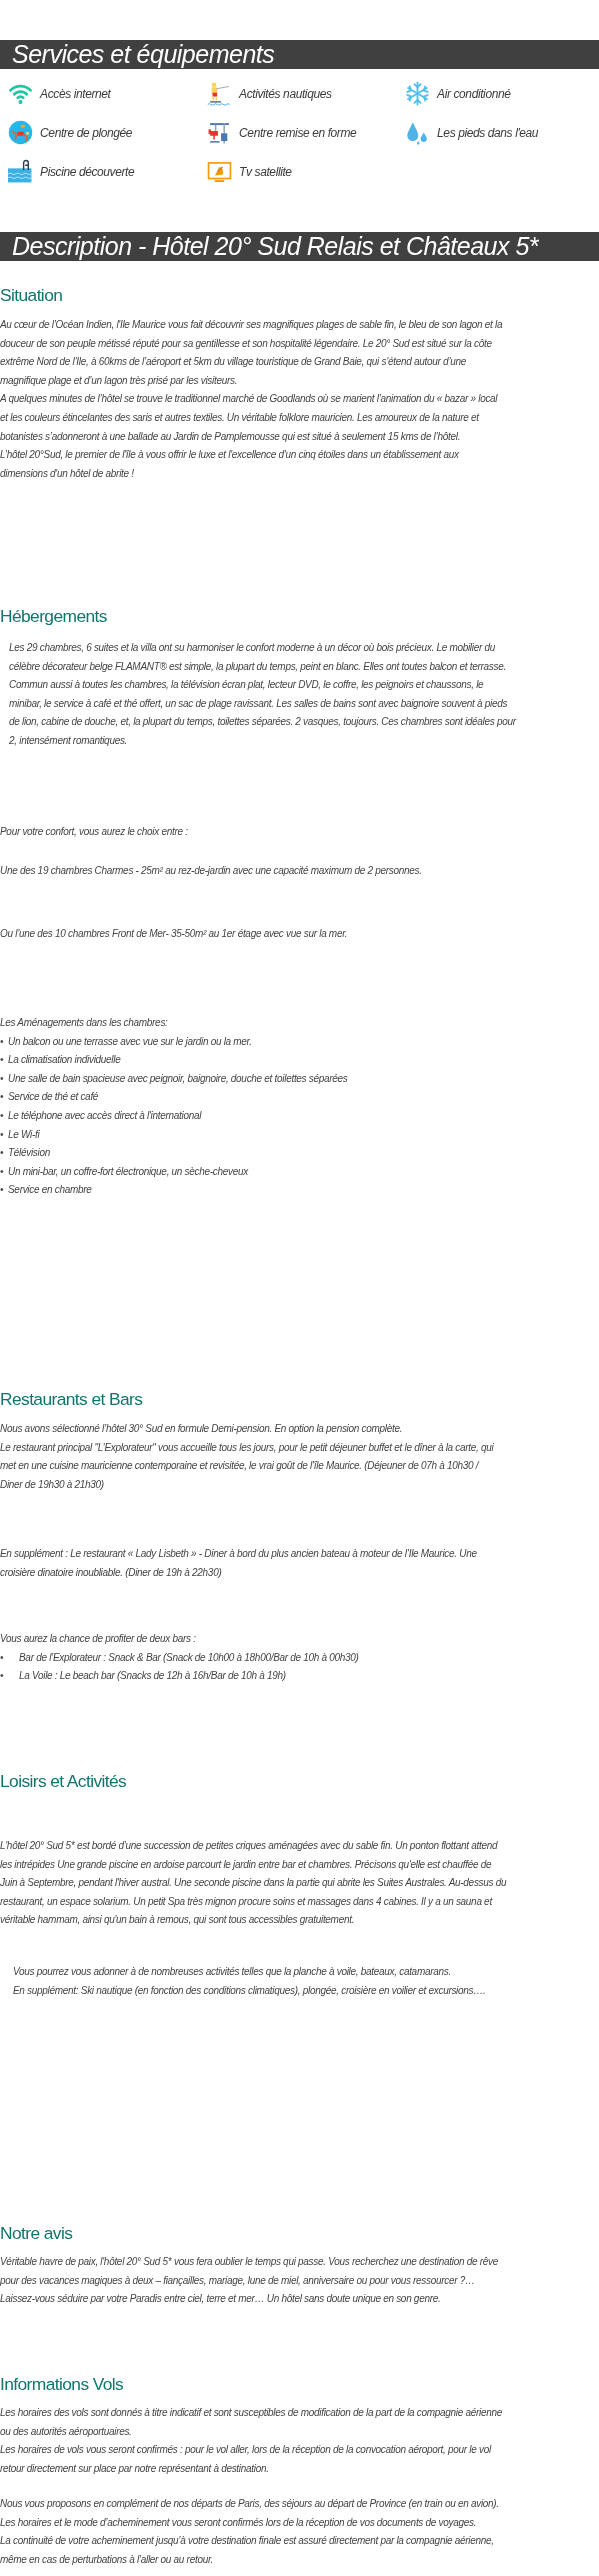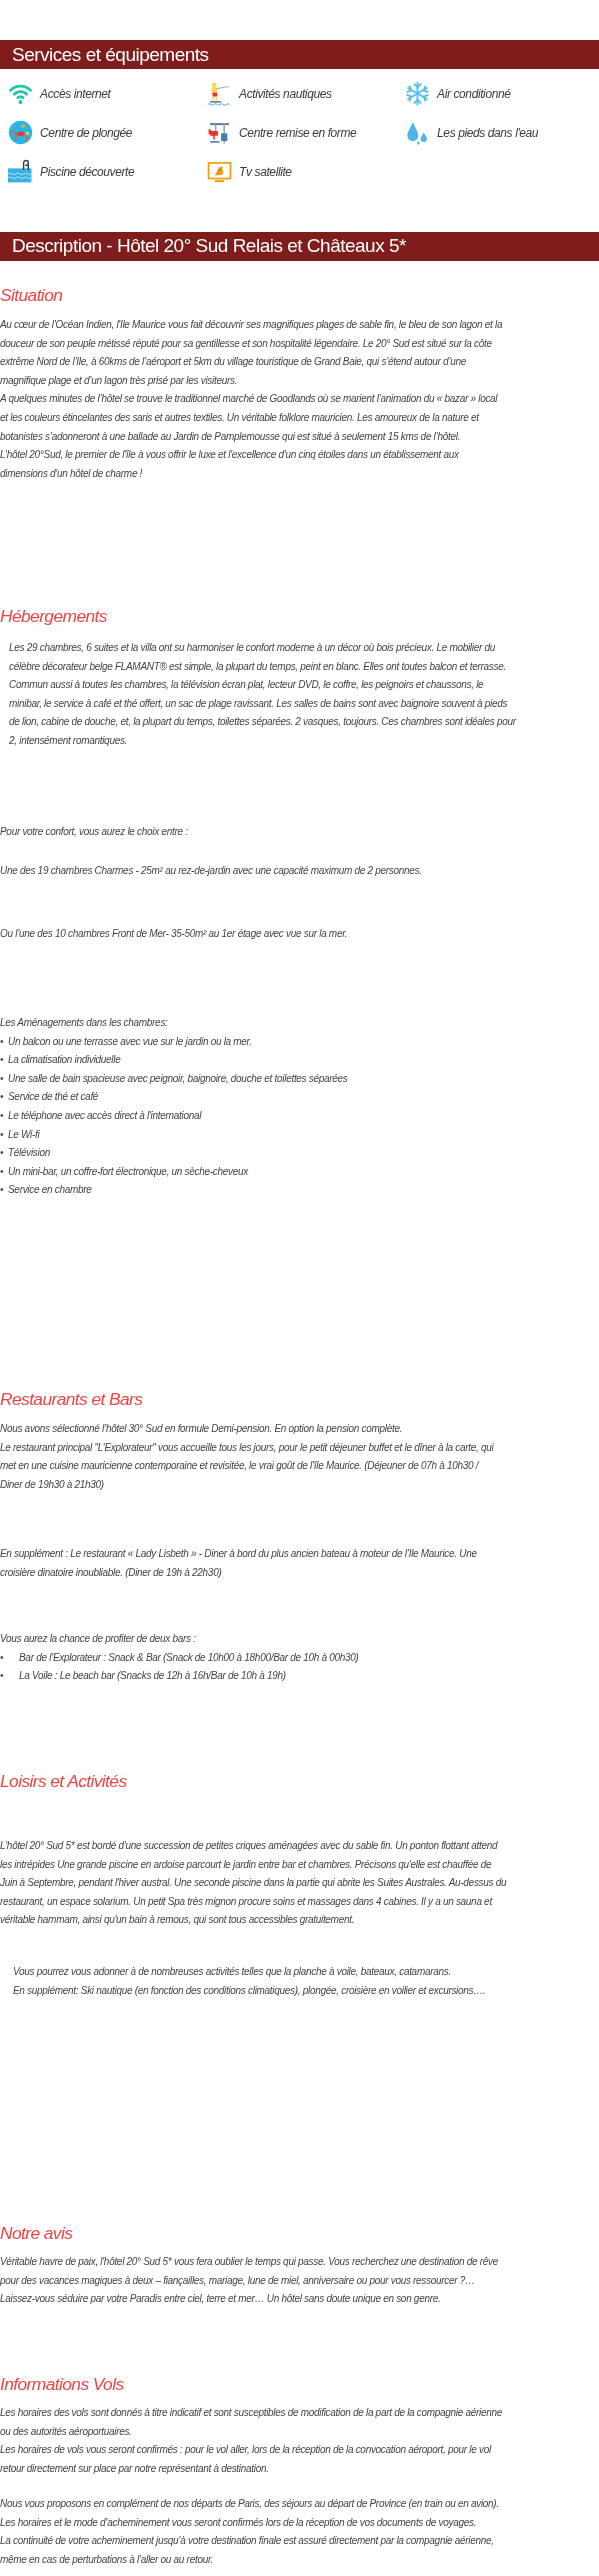--- a/index.html
+++ b/index.html
@@ -1,32 +1,32 @@
 <!DOCTYPE html>
 <html style="font-size:12.6px"><head>
   <meta charset="utf-8">
   <style>
     html, body { margin: 0; padding: 0; background: #ffffff; }
     body {
       width: 599px; height: 2576px; position: relative; overflow: hidden;
       font-family: "Liberation Sans", sans-serif; color: #444444;
     }
     .band {
-      position: absolute; left: 0; width: 599px; background: #7f1d1d;
-      color: #ffffff; font-size: 19px; line-height: 29px;
+      position: absolute; left: 0; width: 599px; background: #404040;
+      color: #ffffff; font-style: italic; font-size: 25px; line-height: 29px;
       padding-left: 12px; box-sizing: border-box; letter-spacing: -0.5px;
     }
     .svc {
       position: absolute; height: 25px; display: flex; align-items: center;
       font-style: italic; font-size: 12px; color: #3b3b3b; letter-spacing: -0.4px;
     }
     .svc .ico { width: 25px; height: 25px; margin-right: 7.1px; display: inline-block; flex: none; }
     .svc .ico svg { width: 25px; height: 25px; display: block; }
     .h2 {
-      position: absolute; left: 0; font-style: italic; color: #ef4444;
+      position: absolute; left: 0; color: #0f766e;
       font-size: 17.4px; line-height: 20.6px; letter-spacing: -0.6px; font-weight: normal;
     }
     .p {
       position: absolute; left: 0; width: 599px; font-style: italic;
       font-size: 10px; line-height: 18.6px; color: #444444; letter-spacing: -0.3px;
       margin: 0;
     }
     .p span.line { display: block; }
     ul.bul { list-style: none; margin: 0; padding: 0; }
     ul.bul li { display: block; }
@@ -151,21 +151,21 @@
 <div class="h2" style="top:285px;">Situation</div>
 <div class="p" style="top:316px;">
   <span class="line">Au cœur de l’Océan Indien, l'Ile Maurice vous fait découvrir ses magnifiques plages de sable fin, le bleu de son lagon et la</span>
   <span class="line">douceur de son peuple métissé réputé pour sa gentillesse et son hospitalité légendaire. Le 20° Sud est situé sur la côte</span>
   <span class="line">extrême Nord de l’Ile, à 60kms de l’aéroport et 5km du village touristique de Grand Baie, qui s’étend autour d’une</span>
   <span class="line">magnifique plage et d’un lagon très prisé par les visiteurs.</span>
   <span class="line">A quelques minutes de l’hôtel se trouve le traditionnel marché de Goodlands où se marient l’animation du « bazar » local</span>
   <span class="line">et les couleurs étincelantes des saris et autres textiles. Un véritable folklore mauricien. Les amoureux de la nature et</span>
   <span class="line">botanistes s’adonneront à une ballade au Jardin de Pamplemousse qui est situé à seulement 15 kms de l’hôtel.</span>
   <span class="line">L’hôtel 20°Sud, le premier de l'île à vous offrir le luxe et l'excellence d'un cinq étoiles dans un établissement aux</span>
-  <span class="line">dimensions d'un hôtel de charme !</span>
+  <span class="line">dimensions d'un hôtel de abrite !</span>
 </div>
 
 <div class="h2" style="top:606px;">Hébergements</div>
 <div class="p" style="top:639px;padding-left:9px;">
   <span class="line">Les 29 chambres, 6 suites et la villa ont su harmoniser le confort moderne à un décor où bois précieux. Le mobilier du</span>
   <span class="line">célèbre décorateur belge FLAMANT® est simple, la plupart du temps, peint en blanc. Elles ont toutes balcon et terrasse.</span>
   <span class="line">Commun aussi à toutes les chambres, la télévision écran plat, lecteur DVD, le coffre, les peignoirs et chaussons, le</span>
   <span class="line">minibar, le service à café et thé offert, un sac de plage ravissant. Les salles de bains sont avec baignoire souvent à pieds</span>
   <span class="line">de lion, cabine de douche, et, la plupart du temps, toilettes séparées. 2 vasques, toujours. Ces chambres sont idéales pour</span>
   <span class="line">2, intensément romantiques.</span>

